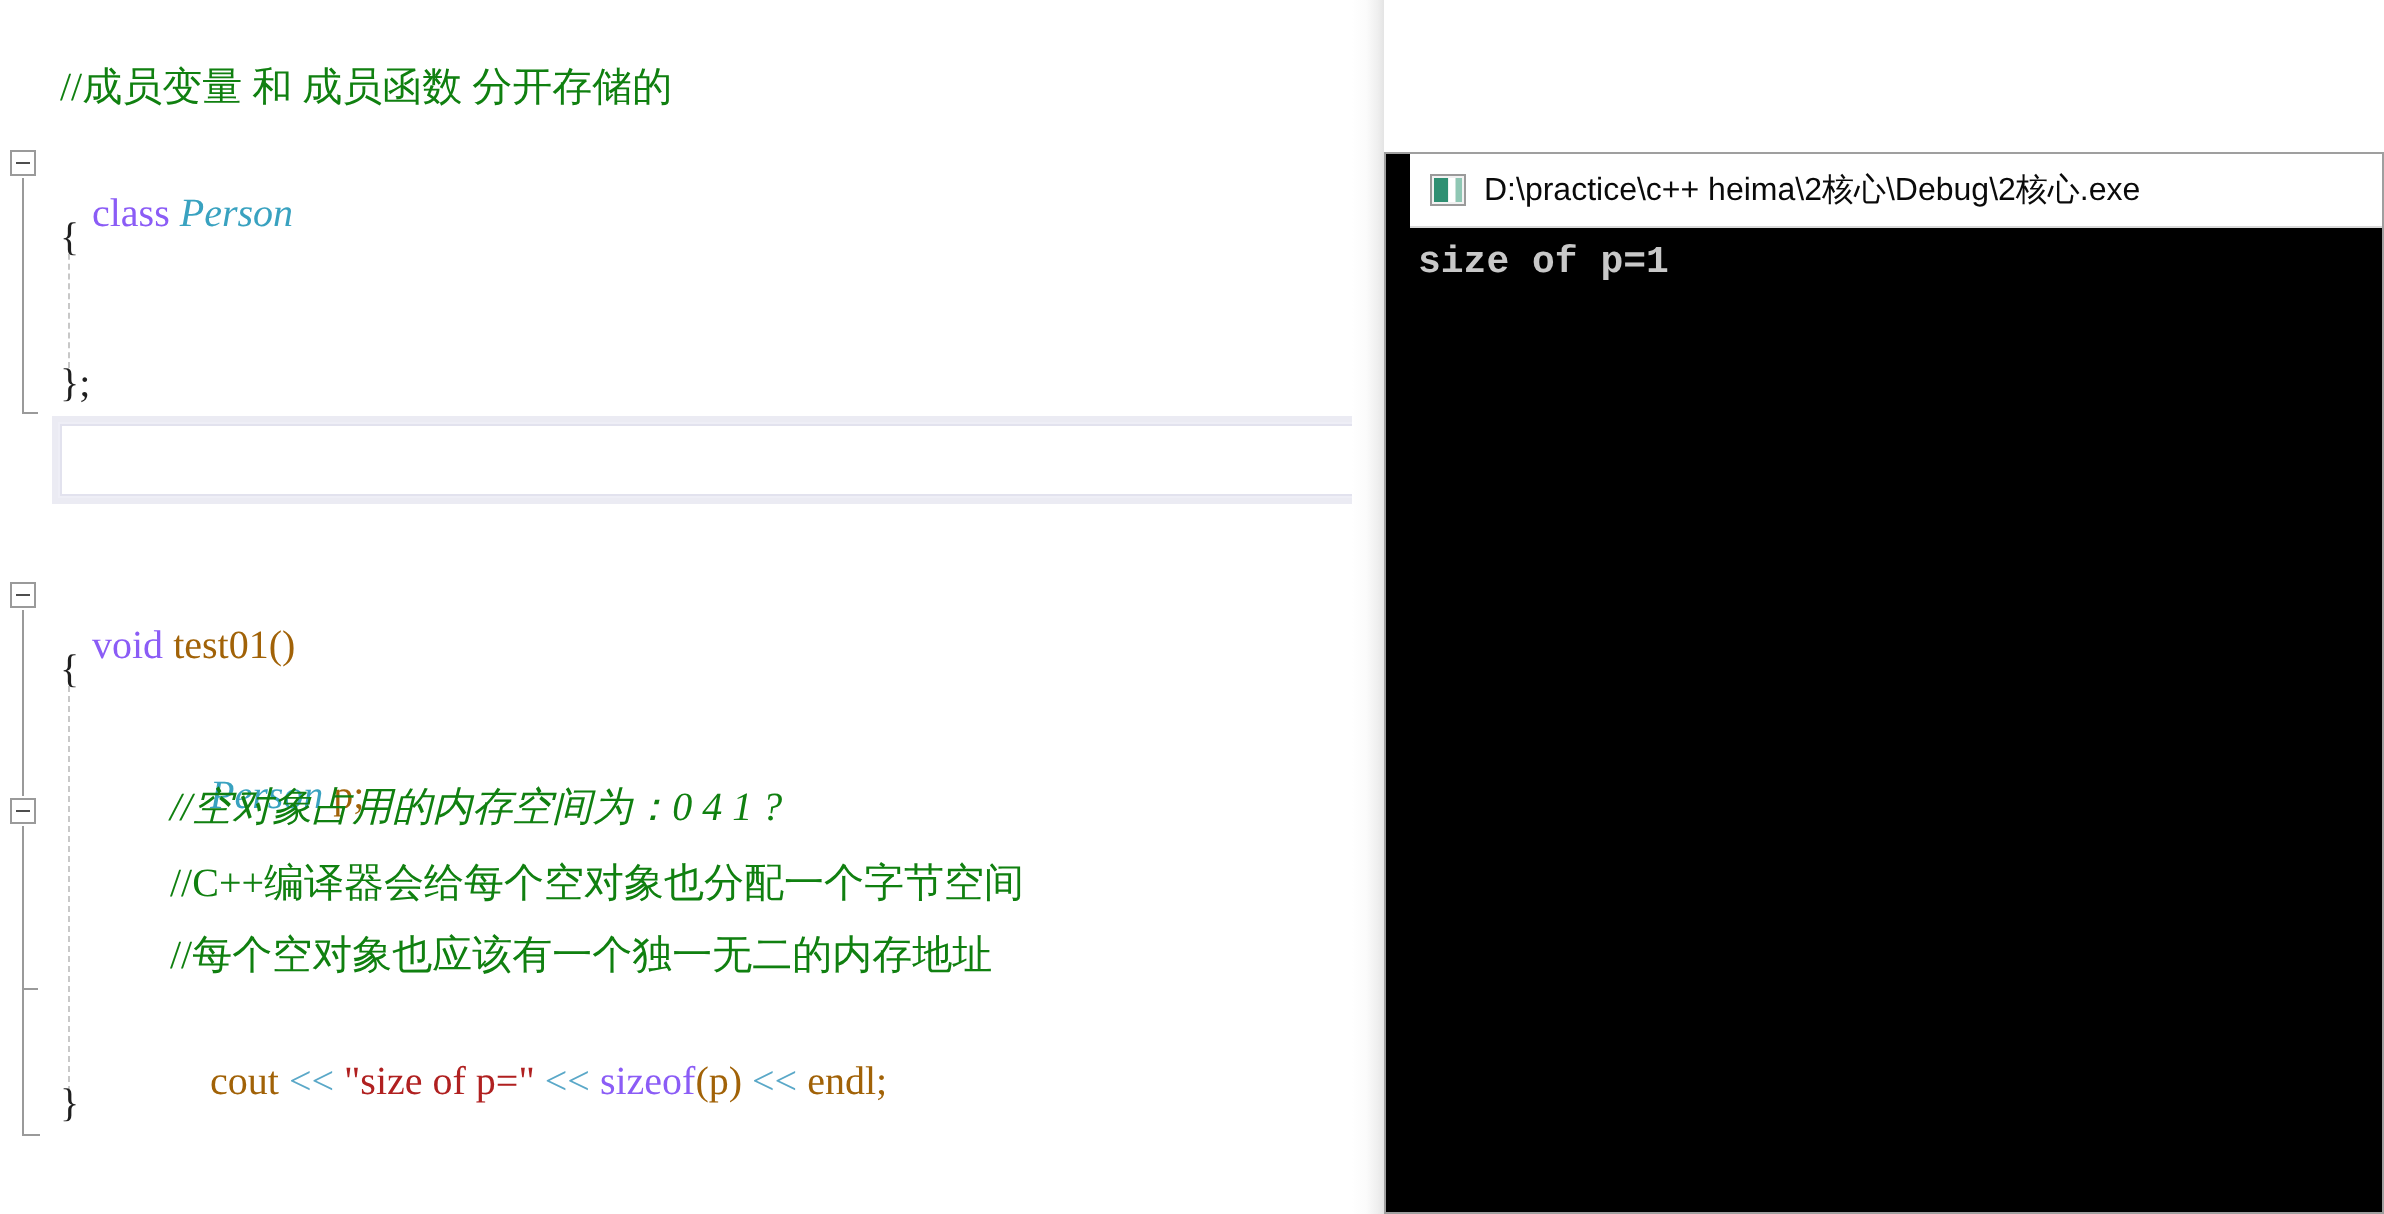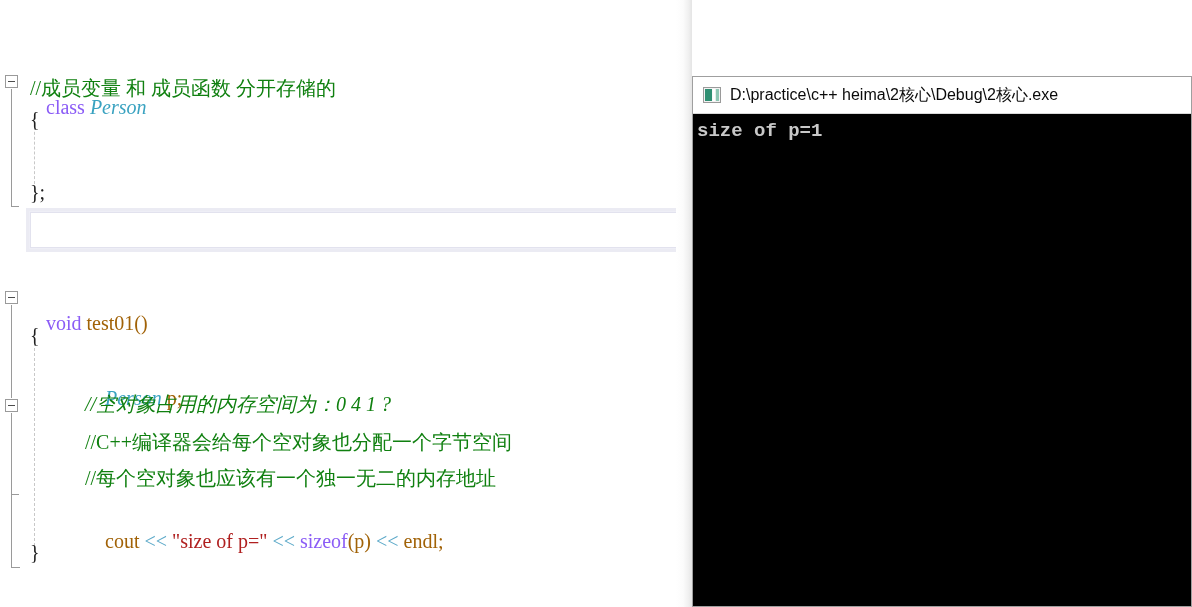--- a/index.html
+++ b/index.html
@@ -99,20 +99,21 @@
     background: linear-gradient(to right, #ffffff 0%, #fbfbfb 45%, #efefef 80%, #e4e4e4 100%);
   }
 
   
   #console-window {
     position: absolute;
     background: #000000;
     border: 1px solid #9f9f9f;
     box-sizing: border-box;
     overflow: hidden;
+    padding-left: 12px;
   }
   #console-titlebar {
     height: 37px;
     background: #ffffff;
     display: flex;
     align-items: center;
     padding-left: 10px;
     box-sizing: border-box;
     border-bottom: 1px solid #d9d9d9;
   }
@@ -158,21 +159,21 @@
 
     <div class="fold-box" style="left:5px; top:399px;"></div>
     <div class="fold-line" style="left:11px; top:413px; height:155px;"></div>
     <div class="fold-foot" style="left:11px; top:494px; width:8px;"></div>
     <div class="fold-foot" style="left:11px; top:567px; width:9px;"></div>
   </div>
 
   <div class="indent-guide" style="left:34px; top:122px; height:62px;"></div>
   <div class="indent-guide" style="left:34px; top:338px; height:208px;"></div>
 
-  <div class="code-line tok-comment" style="left:30px; top:32px;margin-top:44px;">//成员变量 和 成员函数 分开存储的</div>
+  <div class="code-line tok-comment" style="left:30px; top:32px;">//成员变量 和 成员函数 分开存储的</div>
 
   <div class="code-line" style="left:26px; top:71px;">
     <span class="tok-keyword">class </span><span class="tok-type">Person</span>
   </div>
 
   <div class="code-line tok-brace" style="left:30px; top:107px;">{</div>
 
   <div class="code-line tok-brace" style="left:30px; top:180px;">};</div>
 
   <div class="hl-band-outer" style="left:26px; top:208px; width:1166px; height:44px;"></div>

